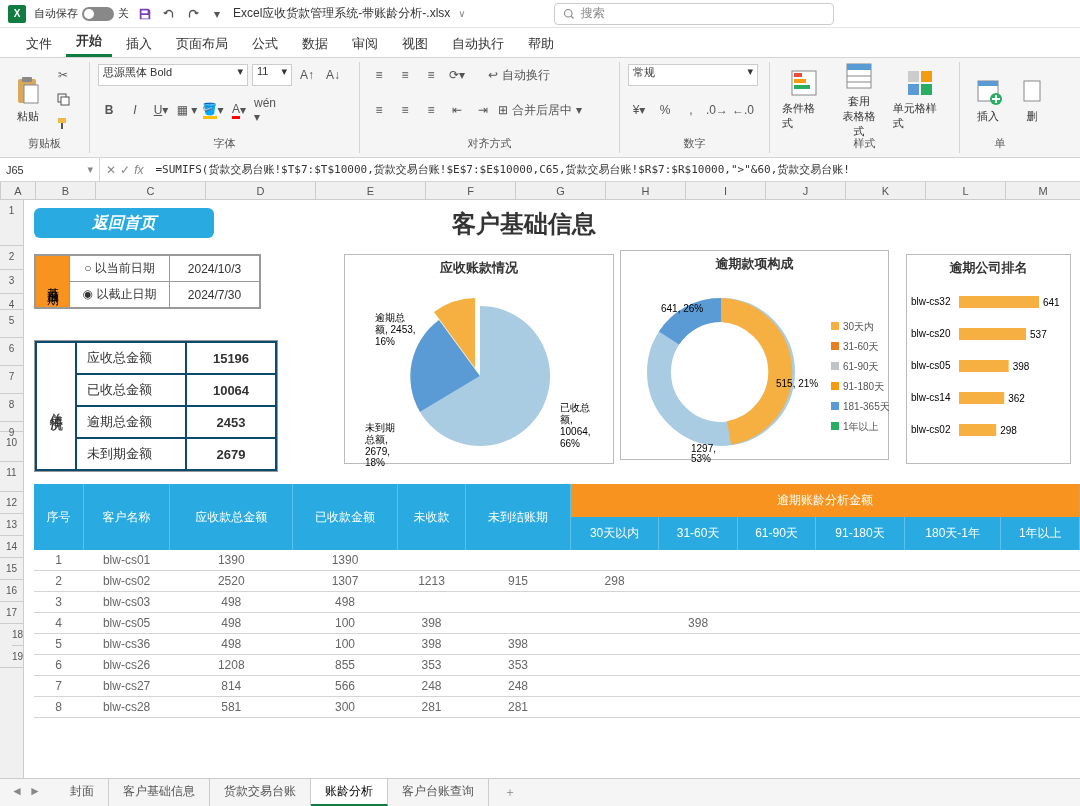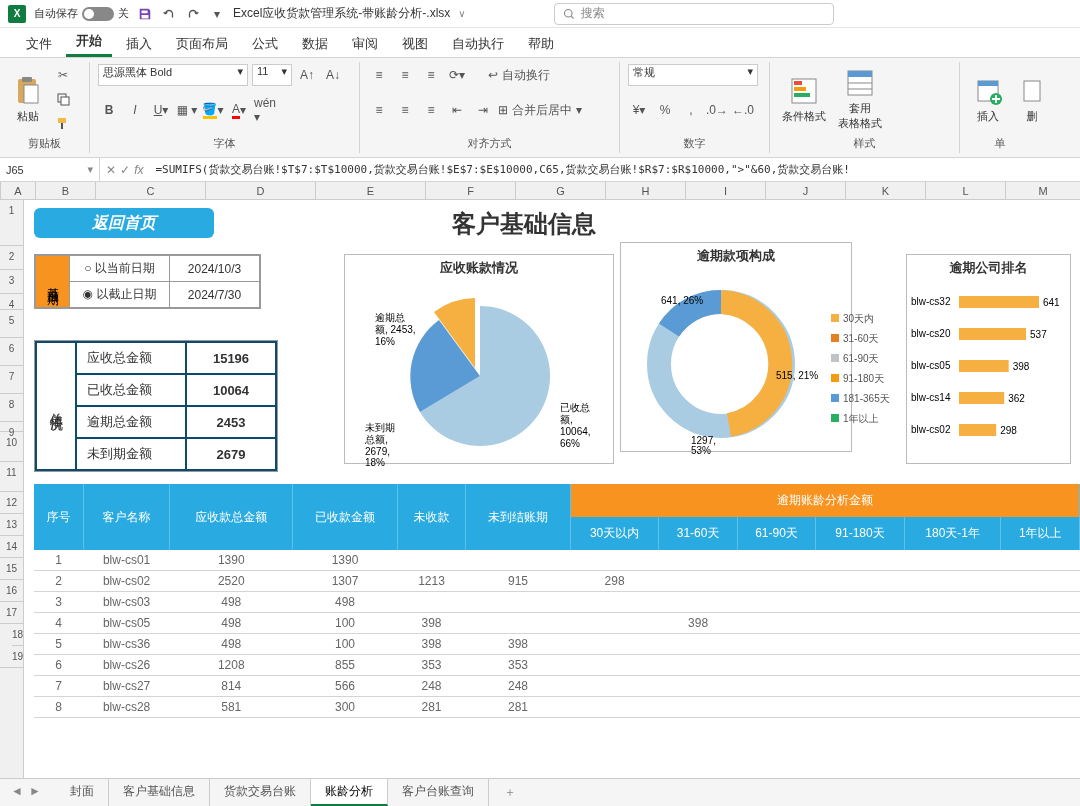--- a/index.html
+++ b/index.html
@@ -221,20 +221,31 @@
             <svg width="28" height="28">
               <rect x="2" y="2" width="24" height="24" fill="#fff" stroke="#888"></rect>
               <rect x="2" y="2" width="24" height="6" fill="#5b9bd5"></rect>
               <line x1="2" y1="14" x2="26" y2="14" stroke="#888"></line>
               <line x1="2" y1="20" x2="26" y2="20" stroke="#888"></line>
             </svg>
           </div>
           <span style="white-space:pre-line;text-align:center">套用
 表格格式</span>
         </div>
+      <div class="big-btn">
+          <div class="big-icon">
+            <svg width="28" height="28">
+              <rect x="2" y="2" width="11" height="11" fill="#ccc"></rect>
+              <rect x="15" y="2" width="11" height="11" fill="#f39c12"></rect>
+              <rect x="2" y="15" width="11" height="11" fill="#5b9bd5"></rect>
+              <rect x="15" y="15" width="11" height="11" fill="#27ae60"></rect>
+            </svg>
+          </div>
+          <span>单元格样式</span>
+        </div>
     </div>
     <div class="ribbon-group-label">样式</div>
   </div>
   <div class="ribbon-group" style="width:80px;border-right:none">
     <div class="ribbon-row" style="height:70px">
       <div class="big-btn">
           <div class="big-icon">
             <svg width="28" height="28">
               <rect x="4" y="4" width="20" height="20" fill="#fff" stroke="#888"></rect>
               <rect x="4" y="4" width="20" height="5" fill="#5b9bd5"></rect>
@@ -370,21 +381,21 @@
           <text x="20" y="162" font-size="10">总额,</text>
           <text x="20" y="174" font-size="10">2679,</text>
           <text x="20" y="185" font-size="10">18%</text>
         <text x="215" y="130" font-size="10">已收总</text>
           <text x="215" y="142" font-size="10">额,</text>
           <text x="215" y="154" font-size="10">10064,</text>
           <text x="215" y="166" font-size="10">66%</text>
       </svg>
     </div>
 
-    <div class="chart-box" style="top:42px;left:596px;width:232px;height:210px">
+    <div class="chart-box" style="top:50px;left:596px;width:269px;height:210px">
       <div class="chart-title">逾期款项构成</div>
       <svg width="280" height="185" viewBox="0 0 280 185">
         <g transform="translate(100,95)">
           <circle r="62" fill="none" stroke="#a9cce3" stroke-width="24"></circle>
           <path d="M0 -62 A62 62 0 0 1 8 61" fill="none" stroke="#f5b041" stroke-width="24"></path>
           <path d="M0 -62 A62 62 0 0 0 -52 -34" fill="none" stroke="#5b9bd5" stroke-width="24"></path>
         </g>
         <text x="40" y="35" font-size="10">641, 26%</text>
         <text x="155" y="110" font-size="10">515, 21%</text>
         <text x="70" y="175" font-size="10">1297,</text>

